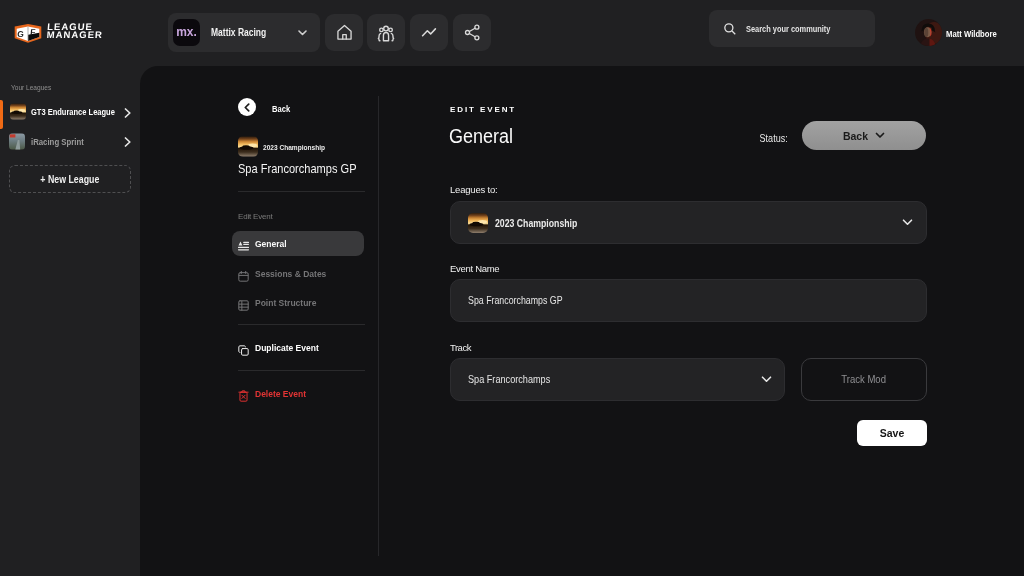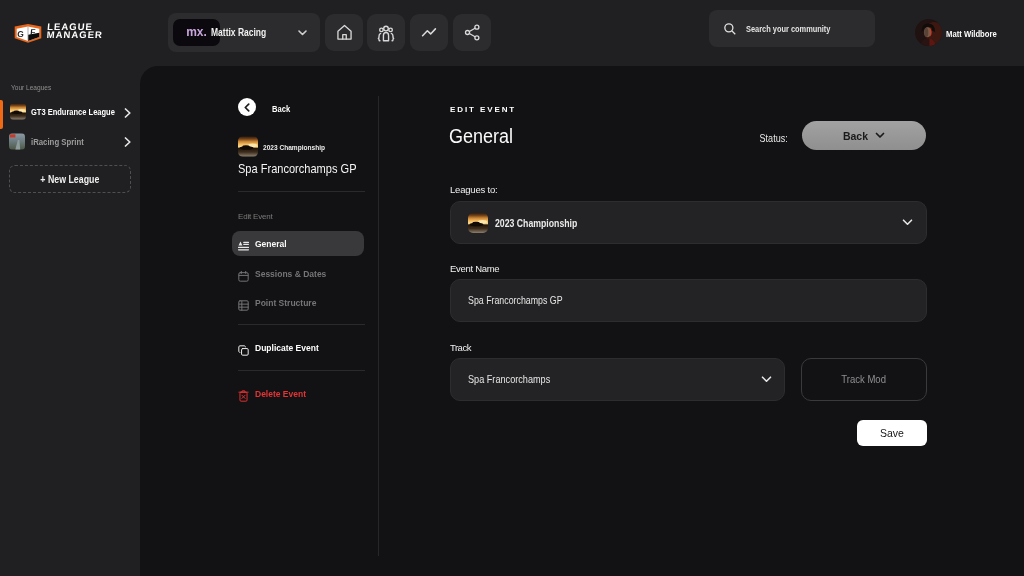--- a/index.html
+++ b/index.html
@@ -6,21 +6,21 @@
 html,body { width:1024px; height:576px; overflow:hidden; }
 body { background:#202022; font-family:"Liberation Sans", sans-serif; position:relative; }
 .abs { position:absolute; }
 .cx { display:inline-block; transform-origin:0 50%; white-space:pre; }
 
 
 #topbar { left:0; top:0; width:1024px; height:66px; background:#202022; }
 #logoico { left:14px; top:22px; }
 #logotext { left:47px; top:23px; font-size:9.5px; font-weight:bold; color:#fff; letter-spacing:1px; line-height:7.8px; transform:skewX(-4deg); }
 #teamdd { left:168px; top:13px; width:152px; height:39px; background:#2c2c2e; border-radius:8px; }
-#mxbox { left:173px; top:19px; width:47px; height:27px; background:#0b090d; border-radius:7px; color:#c9a6dd; font-weight:bold; font-size:12px; text-align:center; line-height:26px; }
+#mxbox { left:173px; top:19px; width:27px; height:27px; background:#0b090d; border-radius:7px; color:#c9a6dd; font-weight:bold; font-size:12px; text-align:center; line-height:26px; }
 #teamname { left:211px; top:13px; height:39px; line-height:39px; font-size:10px; font-weight:bold; color:#f2f2f2; }
 .chev { stroke:#cfcfcf; stroke-width:1.6; fill:none; stroke-linecap:round; stroke-linejoin:round; }
 #teamchev { left:298px; top:30px; }
 .iconbtn { top:14px; width:38px; height:37px; background:#2c2c2e; border-radius:9px; display:flex; align-items:center; justify-content:center; }
 .iconbtn svg { stroke:#d9d9d9; stroke-width:1.5; fill:none; stroke-linecap:round; stroke-linejoin:round; }
 #search { left:709px; top:10px; width:166px; height:37px; background:#2c2c2e; border-radius:8px; display:flex; align-items:center; }
 #search svg { margin-left:14px; stroke:#e0e0e0; stroke-width:1.5; fill:none; flex:none; }
 #search span { margin-left:9px; font-size:9.5px; font-weight:bold; color:#e3e3e3; }
 #avatar { left:915px; top:19px; width:27px; height:27px; border-radius:50%; overflow:hidden; }
 #username { left:946px; top:28px; font-size:9.5px; font-weight:bold; color:#fdfdfd; }
@@ -61,21 +61,21 @@
 #pill span { font-size:10.5px; font-weight:bold; color:#1a1a1a; margin-right:7px; }
 .flabel { left:310px; font-size:9.5px; color:#f0f0f0; }
 .fbox { left:310px; width:477px; height:43px; background:#232325; border:1px solid #2d2d30; border-radius:10px; }
 #sel1 { top:135px; display:flex; align-items:center; }
 #sel1 .thumb { margin-left:17px; width:20px; height:20px; border-radius:5px; overflow:hidden; flex:none; }
 #sel1 span { margin-left:7px; font-size:10.5px; font-weight:bold; color:#ebebeb; }
 #input1 { top:213px; line-height:41px; padding-left:17px; font-size:10.5px; color:#e6e6e6; }
 #sel2 { top:292px; width:335px; line-height:41px; padding-left:17px; font-size:10.5px; color:#e6e6e6; }
 #trackmod { left:661px; top:292px; width:126px; height:43px; background:transparent; border:1px solid #3a3a3d; border-radius:10px; text-align:center; line-height:41px; font-size:10.5px; color:#8f8f92; }
 #trackmod .cx { transform:scaleX(0.91); transform-origin:50% 50%; }
-#save { left:717px; top:354px; width:70px; height:26px; background:#ffffff; border-radius:6px; text-align:center; line-height:26px; font-size:10.5px; font-weight:normal; color:#151515; }
+#save { left:717px; top:354px; width:70px; height:26px; background:#ffffff; border-radius:6px; text-align:center; line-height:26px; font-size:10.5px; font-weight:bold; color:#151515; }
 </style>
 </head>
 <body>
 
 <svg width="0" height="0" style="position:absolute">
 <defs>
   <linearGradient id="sunset" x1="0" y1="0" x2="0" y2="1">
     <stop offset="0" stop-color="#2e1d0e"></stop>
     <stop offset="0.12" stop-color="#6e3f1a"></stop>
     <stop offset="0.25" stop-color="#c98434"></stop>

